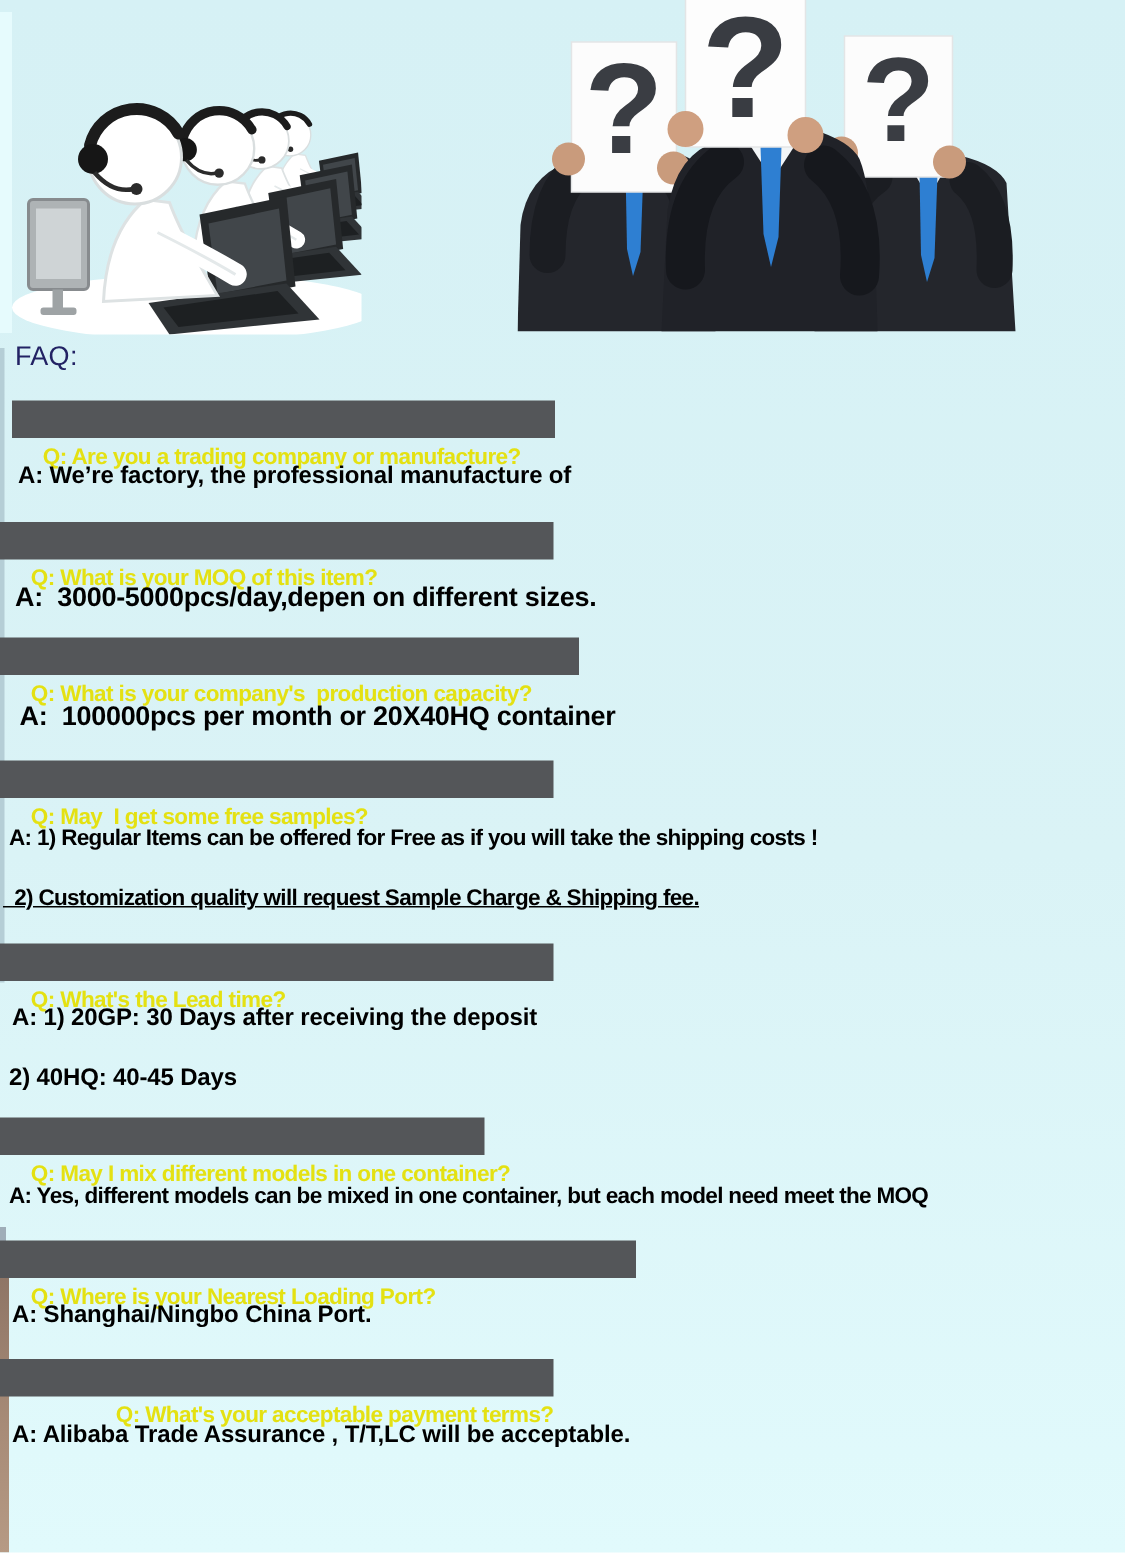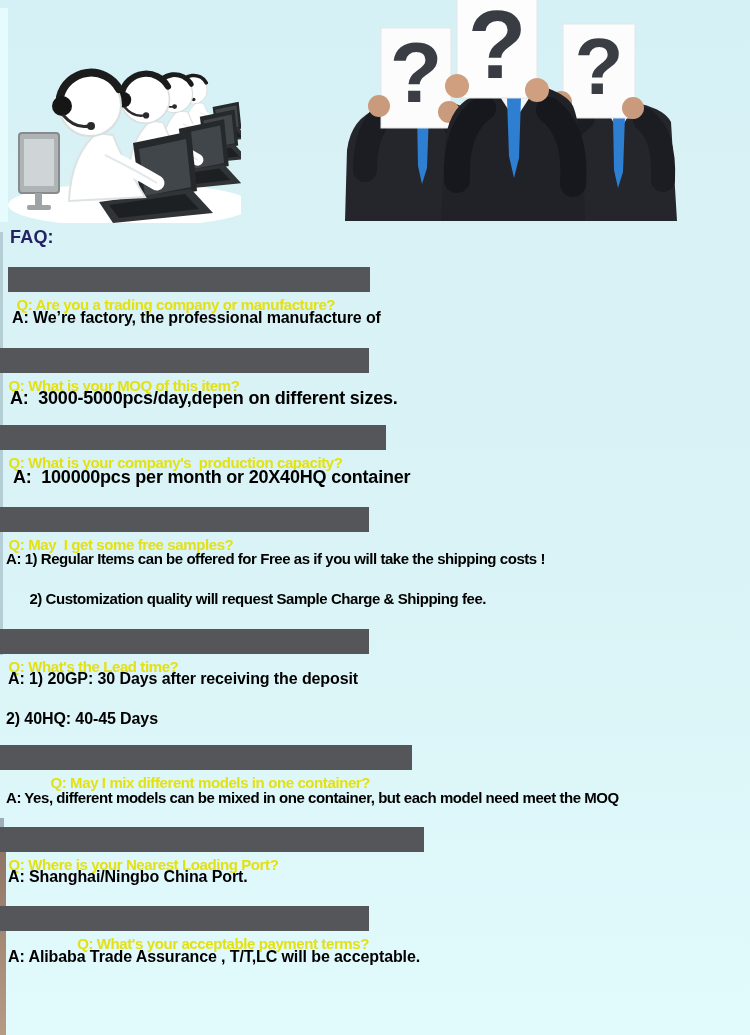--- a/index.html
+++ b/index.html
@@ -5,26 +5,26 @@
   html,body{margin:0;padding:0;}
   body{
     width:750px;height:1035px;position:relative;overflow:hidden;
     background:linear-gradient(180deg,#d6f1f5 0%, #daf3f6 55%, #e1fafc 100%);
     font-family:"Liberation Sans", sans-serif;
   }
   .abs{position:absolute;}
   .hero-left{left:5px;top:5px;width:236px;height:218px;}
   .hero-right{left:345px;top:0;width:345px;height:221px;}
   .faq-heading{
-    left:10px;top:227px;font-size:18px;font-weight:bold;color:#222264;
+    left:10px;top:227px;font-size:18px;font-weight:normal;color:#222264;
     letter-spacing:.2px;white-space:pre;
   }
   .q-bar{
     height:25px;background:#545659;color:#e4e112;font-weight:bold;
-    font-size:15px;line-height:25px;padding-left:1px;letter-spacing:-0.4px;
+    font-size:15px;line-height:25px;padding-left:13px;letter-spacing:-0.4px;
     white-space:pre;box-sizing:border-box;
   }
   .answer{
     color:#000000;font-weight:bold;font-size:16px;white-space:pre;
     letter-spacing:-0.1px;
   }
   .answer.alt{font-size:18px;letter-spacing:-0.2px;}
   .answer.long{font-size:15px;letter-spacing:-0.45px;}
   .edge-line{left:0;width:3px;background:#b5ced6;}
   .edge-gray{left:0;top:818px;width:4px;height:28px;background:#9fadb8;}
@@ -123,28 +123,28 @@
   <span>Q: What is your MOQ of this item?</span></div>
 <div class="abs answer alt" style="left:10px;top:388px;">A:  3000-5000pcs/day,depen on different sizes.</div>
 
 <div class="abs q-bar" style="left:0;top:425px;width:386px;">
   <span>Q: What is your company's  production capacity?</span></div>
 <div class="abs answer alt" style="left:13px;top:467px;">A:  100000pcs per month or 20X40HQ container</div>
 
 <div class="abs q-bar" style="left:0;top:507px;width:369px;">
   <span>Q: May  I get some free samples?</span></div>
 <div class="abs answer long" style="left:6px;top:550px;">A: 1) Regular Items can be offered for Free as if you will take the shipping costs !</div>
-<div class="abs answer long" style="left:22px;top:590px;">  2) Customization quality will request Sample Charge &amp; Shipping fee.</div>
+<div class="abs answer long" style="left:2px;top:590px;text-decoration:underline;">  2) Customization quality will request Sample Charge &amp; Shipping fee.</div>
 
 <div class="abs q-bar" style="left:0;top:629px;width:369px;">
   <span>Q: What's the Lead time?</span></div>
 <div class="abs answer" style="left:8px;top:670px;">A: 1) 20GP: 30 Days after receiving the deposit</div>
 <div class="abs answer" style="left:6px;top:710px;">2) 40HQ: 40-45 Days</div>
 
-<div class="abs q-bar" style="left:0;top:745px;width:412px;text-align:center;">
+<div class="abs q-bar" style="left:0;top:745px;width:323px;text-align:center;">
   <span>Q: May I mix different models in one container?</span></div>
 <div class="abs answer long" style="left:6px;top:789px;">A: Yes, different models can be mixed in one container, but each model need meet the MOQ</div>
 
 <div class="abs q-bar" style="left:0;top:827px;width:424px;">
   <span>Q: Where is your Nearest Loading Port?</span></div>
 <div class="abs answer" style="left:8px;top:868px;">A: Shanghai/Ningbo China Port.</div>
 
 <div class="abs q-bar" style="left:0;top:906px;width:369px;text-align:right;">
   <span>Q: What's your acceptable payment terms?</span></div>
 <div class="abs answer" style="left:8px;top:948px;">A: Alibaba Trade Assurance , T/T,LC will be acceptable.</div>

